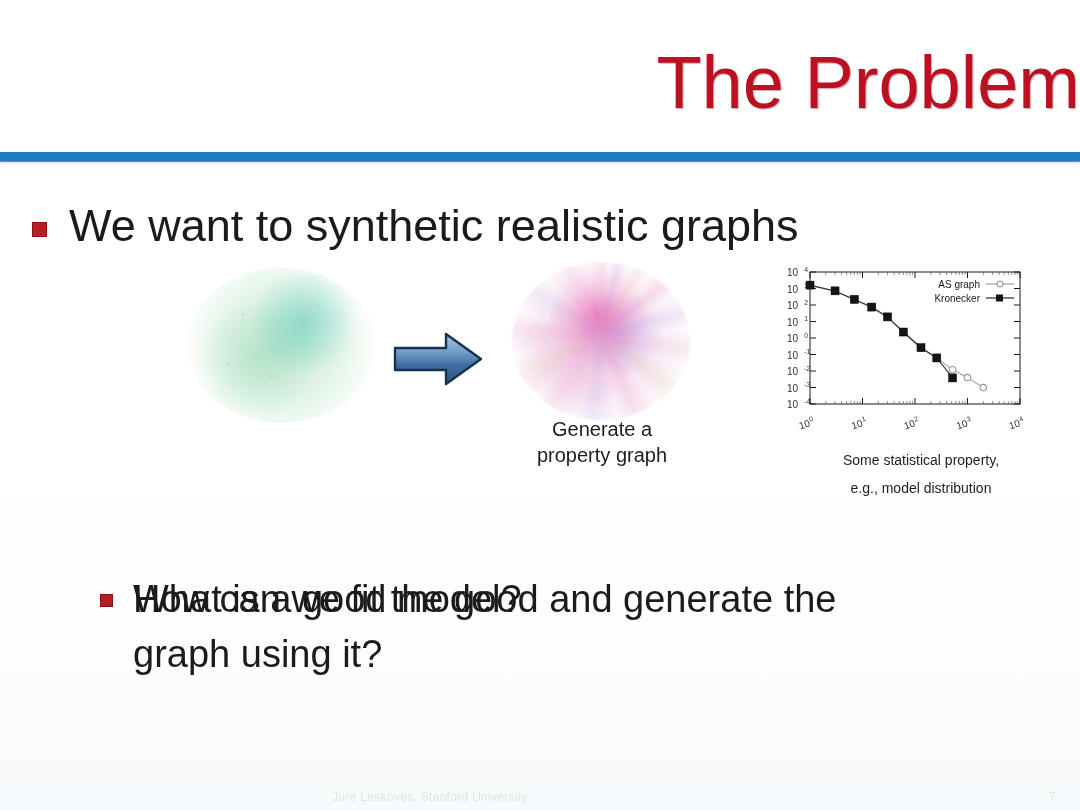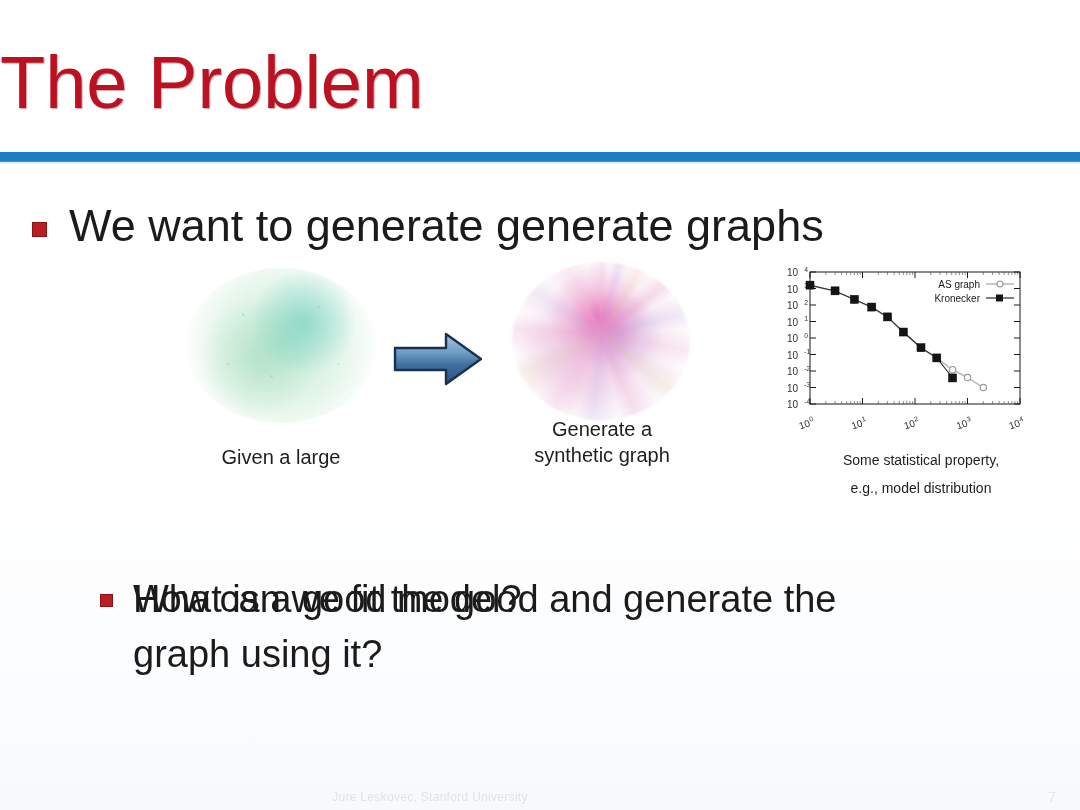--- a/index.html
+++ b/index.html
@@ -21,21 +21,21 @@
     height: 810px;
     background: linear-gradient(180deg, #ffffff 0%, #ffffff 55%, #fcfdfe 80%, #f7fafc 100%);
   }
 
   
   .title-zone {
     position: absolute;
     left: 0; top: 28px;
     width: 1080px;
     height: 120px;
-    text-align: left;
+    text-align: right;
   }
   .title-text {
     font-family: "Liberation Sans", sans-serif;
     font-size: 74px;
     font-weight: 400;
     color: #bb1122;
     letter-spacing: 0px;
     line-height: 110px;
     text-shadow: 1px 1px 1px rgba(120,0,0,0.35);
   }
@@ -204,21 +204,21 @@
 
 <div id="slide">
 
   <div class="title-zone">
     <span class="title-text">The Problem</span>
   </div>
   <div class="divider"></div>
 
   <div class="bullet-row main-bullet">
     <span class="sq"></span>
-    <span class="txt">We want to generate generate graphs</span>
+    <span class="txt">We want to synthetic realistic graphs</span>
   </div>
 
   <div class="fig-left">
     <div class="blob-green"></div>
   </div>
 
   <div class="arrow-wrap">
     <svg width="92" height="58" viewBox="0 0 92 58">
       <defs>
         <linearGradient id="agrad" x1="0" y1="0" x2="0" y2="1">
@@ -412,25 +412,24 @@
         <text x="218" y="29.5" font-size="10" text-anchor="end" font-family="&quot;Liberation Sans&quot;, sans-serif" fill="#202020">AS graph</text>
         <line x1="224" y1="26" x2="252" y2="26" stroke="#9a9a9a" stroke-width="1.1"></line>
         <circle cx="238" cy="26" r="3" fill="#ffffff" stroke="#9a9a9a" stroke-width="1.1"></circle>
         <text x="218" y="43.5" font-size="10" text-anchor="end" font-family="&quot;Liberation Sans&quot;, sans-serif" fill="#202020">Kronecker</text>
         <line x1="224" y1="40" x2="252" y2="40" stroke="#151515" stroke-width="1.1"></line>
         <rect x="234" y="36.5" width="7" height="7" fill="#151515"></rect>
       </svg>
   </div>
 
   <div class="caption cap-left">
-    <div>Given a large</div>
   </div>
   <div class="caption cap-mid">
     <div>Generate a</div>
-    <div>synthetic graph</div>
+    <div>property graph</div>
   </div>
   <div class="caption cap-right">
     <div>Some statistical property,</div>
     <div>e.g., model distribution</div>
   </div>
 
   <div class="sub-bullets">
     <div class="bullet-row sub-row">
       <span class="sq"></span>
       <span class="txt">What is a good model?</span>

